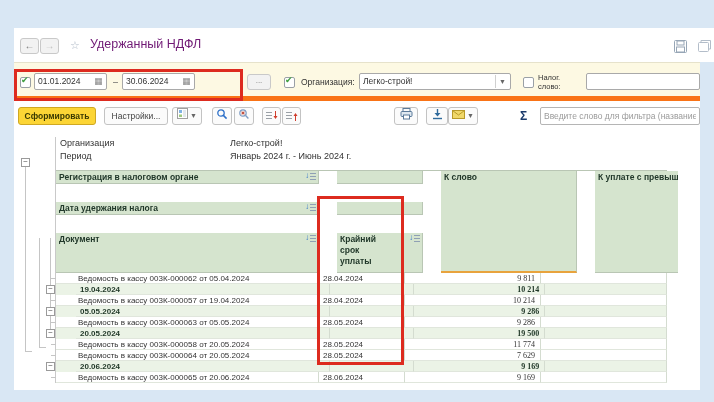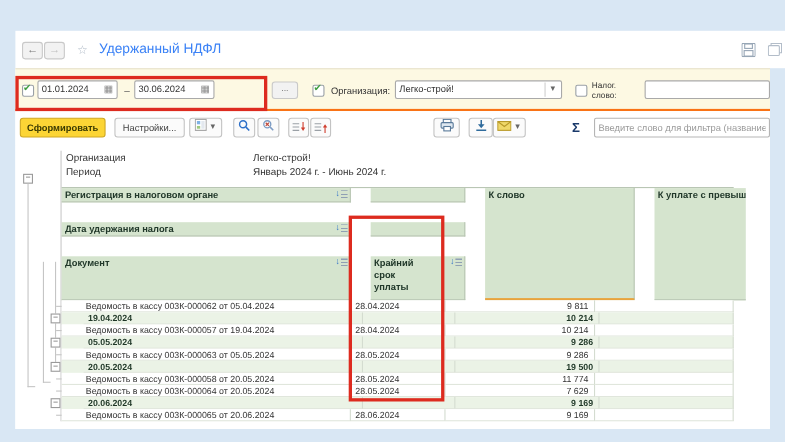--- a/index.html
+++ b/index.html
@@ -5,29 +5,29 @@
   html,body{margin:0;padding:0;}
   body{font-family:"Liberation Sans", sans-serif;}
   .page{position:relative;width:714px;height:402px;background:var(--page-bg,#d9e7f4);overflow:hidden;}
 
   
   .titlebar{position:absolute;left:14px;top:28px;width:700px;height:34px;background:#fff;overflow:hidden;}
   .navbtn{position:absolute;top:10px;width:19px;height:16px;background:#f2f2f2;border:1px solid #c9c9c9;border-radius:3px;
           font-size:10px;line-height:14px;text-align:center;color:#7a7a7a;box-sizing:border-box;cursor:default;}
   .navbtn.fwd{color:#c0c0c0;}
   .star{position:absolute;left:56px;top:11px;font-size:11px;color:#b3bdc9;}
-  .pagetitle{position:absolute;left:76px;top:9px;font-size:12.5px;color:#3b82f6;}
+  .pagetitle{position:absolute;left:76px;top:9px;font-size:12.5px;color:#701a75;}
   .tb-icon{position:absolute;top:11px;}
 
   
   .window{position:absolute;left:14px;top:62px;width:686px;height:328px;background:#fff;}
 
   
   .filterbar{position:absolute;left:0;top:0;width:100%;height:39px;background:var(--filter-bar-bg,#fdf9e3);
-             border-top:1px solid #e6e2cb;border-bottom:2px solid #f97316;box-sizing:border-box;}
+             border-top:1px solid #e6e2cb;border-bottom:5px solid #f97316;box-sizing:border-box;}
   .checkbox{position:absolute;width:11px;height:11px;background:#fff;border:1px solid #9aa0a6;border-radius:2px;box-sizing:border-box;}
   .checkbox.checked::after{content:"✔";position:absolute;left:0px;top:-3px;font-size:9px;color:#3f9e3f;}
   .inputbox{position:absolute;height:17px;background:#fff;border:1px solid #a9a9a9;border-radius:2px;box-sizing:border-box;
             font-size:8.5px;color:#333;line-height:15px;padding-left:3px;}
   .calbtn{position:absolute;right:1px;top:1px;width:13px;height:13px;font-size:9px;color:#8a8a8a;text-align:center;line-height:13px;cursor:default;}
   .ddbtn{position:absolute;right:1px;top:1px;width:13px;height:13px;border-left:1px solid #d0d0d0;font-size:7px;color:#666;text-align:center;line-height:13px;}
   .dash{position:absolute;font-size:9px;color:#555;}
   .flabel{position:absolute;font-size:8.5px;color:#333;}
   .morebtn{position:absolute;width:24px;height:16px;background:#f2f2f2;border:1px solid #c9c9c9;border-radius:3px;
            font-size:8px;color:#777;text-align:center;line-height:12px;box-sizing:border-box;}
@@ -63,21 +63,21 @@
   .sorticon .sbars{display:inline-block;width:6px;height:7px;margin-left:1px;
     background:repeating-linear-gradient(to bottom,#8fa0b4 0 1px,transparent 1px 3px);}
 
   .tbody{font-size:8px;color:#333;}
   .row{position:relative;display:flex;height:11px;line-height:11px;background:#fff;}
   .row.group{background:var(--group-row-bg,#ebf3e6);font-weight:bold;color:#1e3626;}
   .cell{box-sizing:border-box;border-right:1px solid #d4dcd0;border-bottom:1px solid #e0e6dc;overflow:hidden;white-space:nowrap;}
   .c-doc{width:263px;padding-left:22px;}
   .row.group .c-doc{padding-left:4px;margin-left:20px;}
   .c-deadline{width:86px;padding-left:4px;}
-  .c-amount{width:136px;text-align:right;padding-right:5px;}
+  .c-amount{width:136px;text-align:right;padding-right:5px;font-family:Liberation Serif, serif;}
   .c-excess{width:126px;}
   .row-minus{display:none;position:absolute;left:-10px;top:1px;width:9px;height:9px;background:#fff;border:1px solid #9a9a9a;
              box-sizing:border-box;font-size:8px;line-height:6px;text-align:center;color:#555;font-weight:normal;}
   .row.group .row-minus{display:block;}
   .row-minus::after{content:"−";}
   .row.detail::after{content:"";position:absolute;left:-5px;top:5px;width:5px;height:1px;background:#c5c5c5;}
 
   
   .treeminus{position:absolute;left:7px;top:26px;width:9px;height:9px;background:#fff;border:1px solid #9a9a9a;box-sizing:border-box;
              font-size:8px;line-height:6px;text-align:center;color:#555;}

